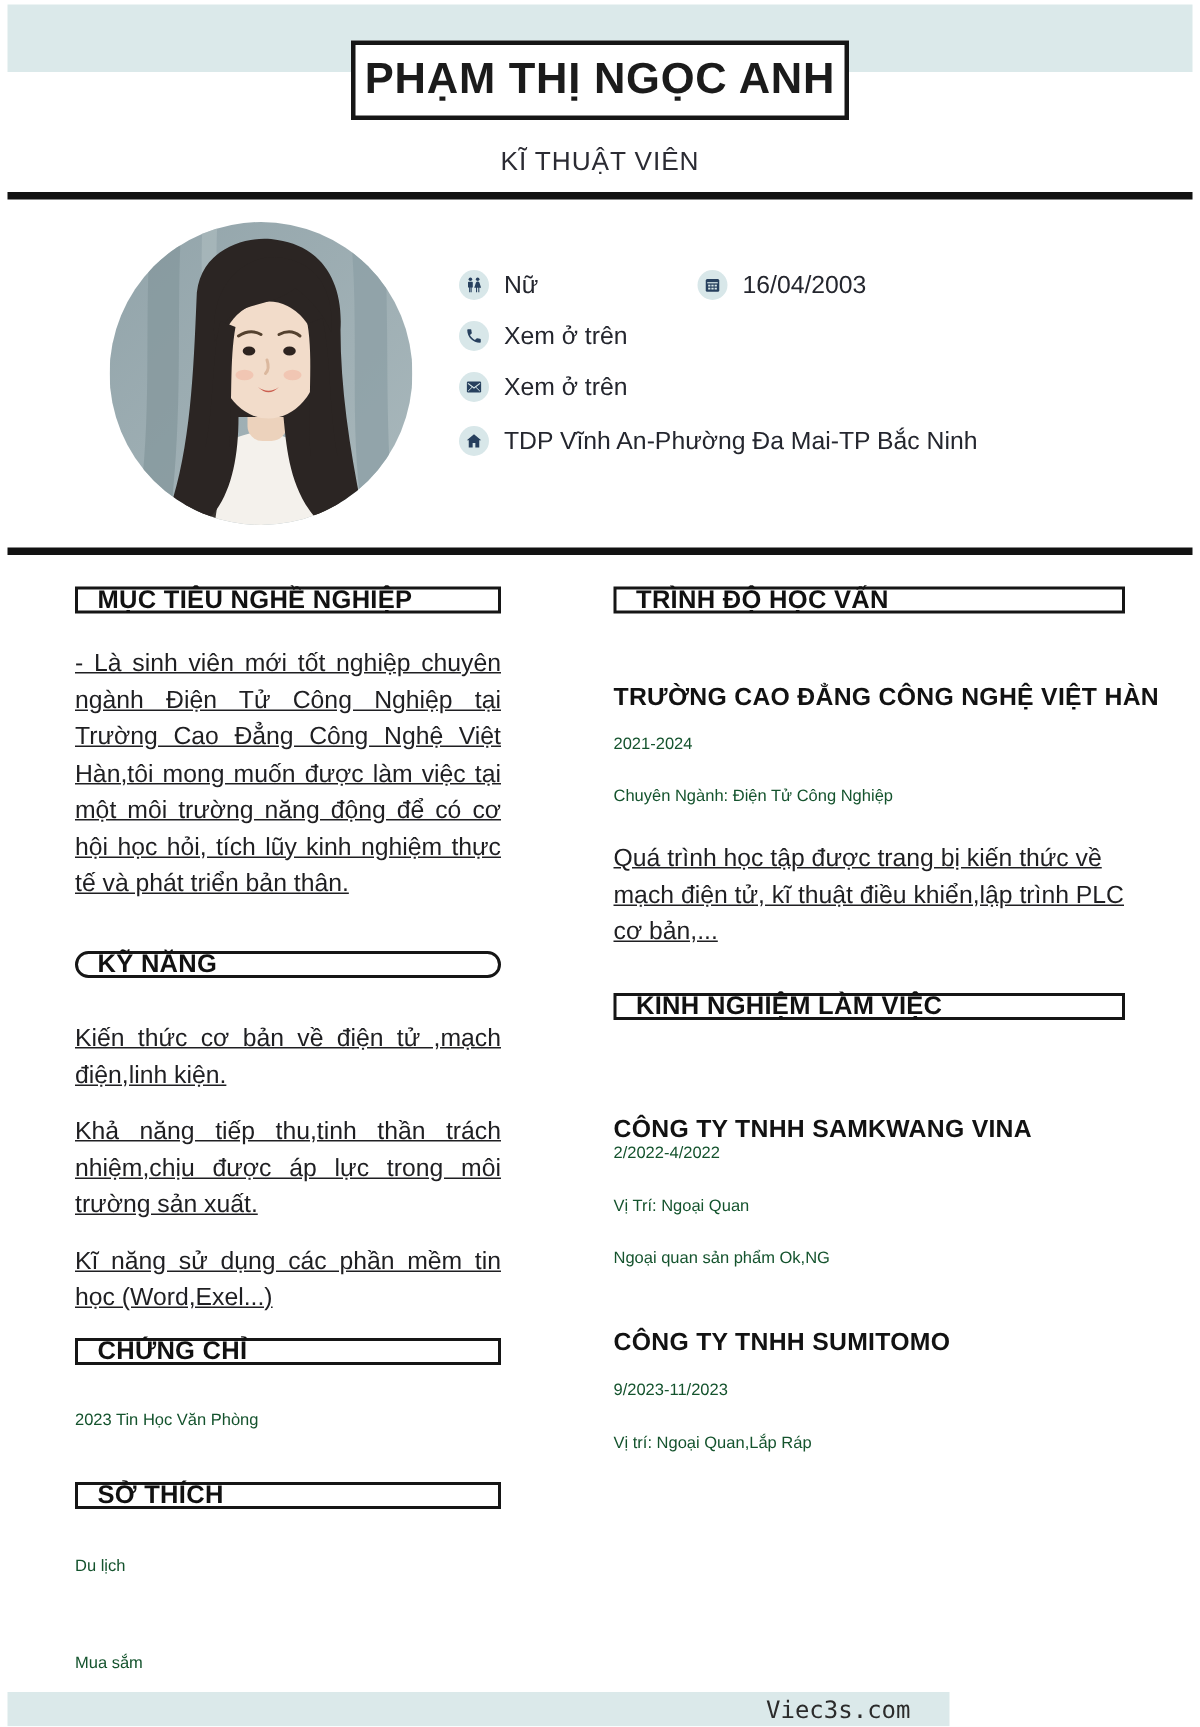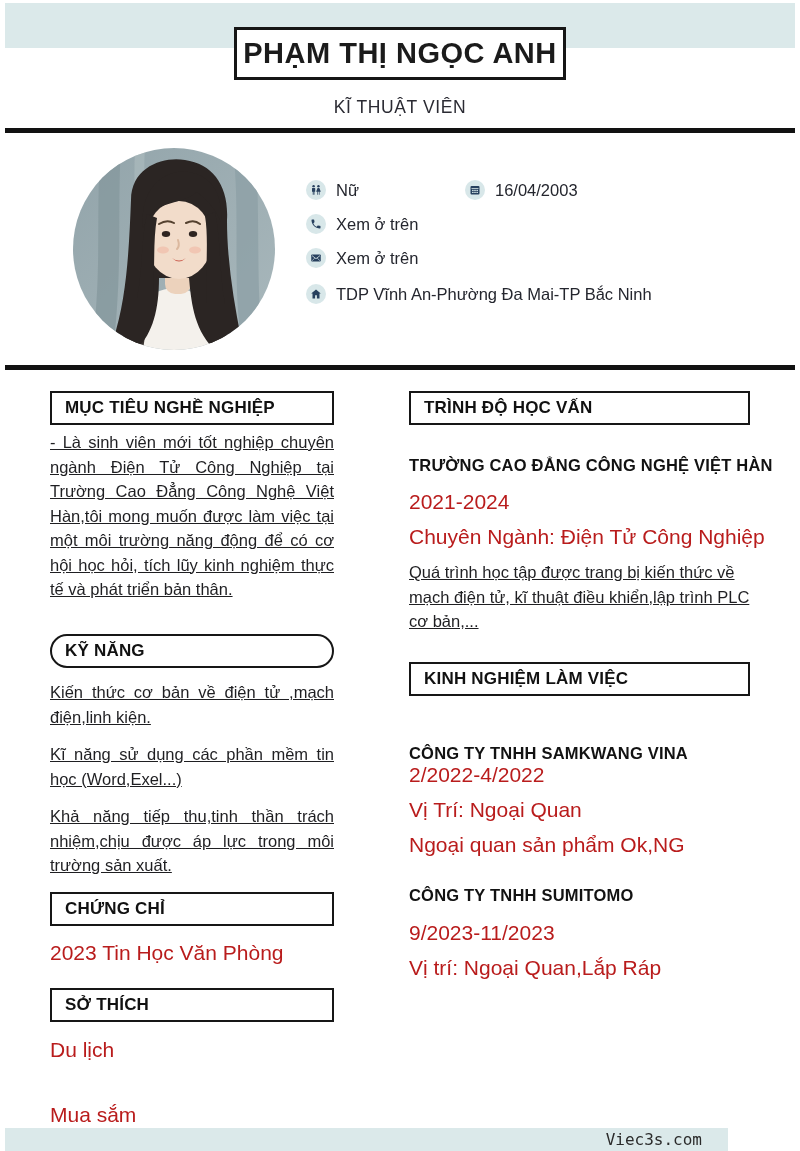--- a/index.html
+++ b/index.html
@@ -20,35 +20,35 @@
   
   .photo-wrap{position:absolute;left:73px;top:148px;width:202px;height:202px;border-radius:50%;overflow:hidden;}
   .info-row{position:absolute;display:flex;align-items:center;}
   .icon-circle{
     width:20px;height:20px;border-radius:50%;background:#d8e7e9;display:flex;align-items:center;justify-content:center;flex:0 0 20px;
   }
   .icon-circle svg{width:12px;height:12px;display:block;}
   .info-text{margin-left:10px;font-size:16.5px;color:#24262e;white-space:nowrap;}
   
   .sec-box{
-    position:absolute;border:2px solid #161616;box-sizing:border-box;height:34px;background:#ffffff;
+    position:absolute;border:2px solid #161616;box-sizing:border-box;height:18px;background:#ffffff;
     display:flex;align-items:center;padding-left:13px;
   }
   .sec-box span{font-size:17px;font-weight:bold;color:#111111;letter-spacing:.2px;white-space:nowrap;}
   .lcol{left:50px;width:284px;}
   .rcol{left:409px;width:341px;}
   .body-text{position:absolute;font-size:16.5px;line-height:24.5px;color:#1f1f22;text-decoration:underline;}
   .just{text-align:justify;}
   .body-text p{margin:0 0 13px 0;}
   .body-text p:last-child{margin-bottom:0;}
   .sub-head{position:absolute;font-size:16.5px;font-weight:bold;color:#121212;letter-spacing:.2px;white-space:nowrap;}
-  .line-item{position:absolute;font-size:21px;color:#b91c1c;white-space:nowrap;}
+  .line-item{position:absolute;font-size:11px;color:#14532d;white-space:nowrap;}
   
   .footer-band{
-    position:absolute;left:5px;top:1128px;width:723px;height:23px;background:#dbe9ea;
+    position:absolute;left:5px;top:1128px;width:628px;height:23px;background:#dbe9ea;
     display:flex;align-items:center;justify-content:flex-end;padding-right:26px;box-sizing:border-box;
   }
   .footer-band span{font-family:"DejaVu Sans Mono","Liberation Mono",monospace;font-size:16px;color:#2b2b2b;}
 </style>
 </head>
 <body>
 
 <div class="page">
 
   <div class="top-band"></div>
@@ -158,22 +158,22 @@
   <div class="sec-box lcol" style="top:391px;">
     <span>MỤC TIÊU NGHỀ NGHIỆP</span>
   </div>
   <div class="body-text just lcol" style="top:430px;">- Là sinh viên mới tốt nghiệp chuyên ngành Điện Tử Công Nghiệp tại Trường Cao Đẳng Công Nghệ Việt Hàn,tôi mong muốn được làm việc tại một môi trường năng động để có cơ hội học hỏi, tích lũy kinh nghiệm thực tế và phát triển bản thân.</div>
 
   <div class="sec-box lcol" style="top:634px;border-radius:17px;">
     <span>KỸ NĂNG</span>
   </div>
   <div class="body-text just lcol" style="top:680px;">
     <p>Kiến thức cơ bản về điện tử ,mạch điện,linh kiện.</p>
+    <p>Khả năng tiếp thu,tinh thần trách nhiệm,chịu được áp lực trong môi trường sản xuất.</p>
     <p>Kĩ năng sử dụng các phần mềm tin học (Word,Exel...)</p>
-    <p>Khả năng tiếp thu,tinh thần trách nhiệm,chịu được áp lực trong môi trường sản xuất.</p>
   </div>
 
   <div class="sec-box lcol" style="top:892px;">
     <span>CHỨNG CHỈ</span>
   </div>
   <div class="line-item" style="left:50px;top:941px;">2023 Tin Học Văn Phòng</div>
 
   <div class="sec-box lcol" style="top:988px;">
     <span>SỞ THÍCH</span>
   </div>

